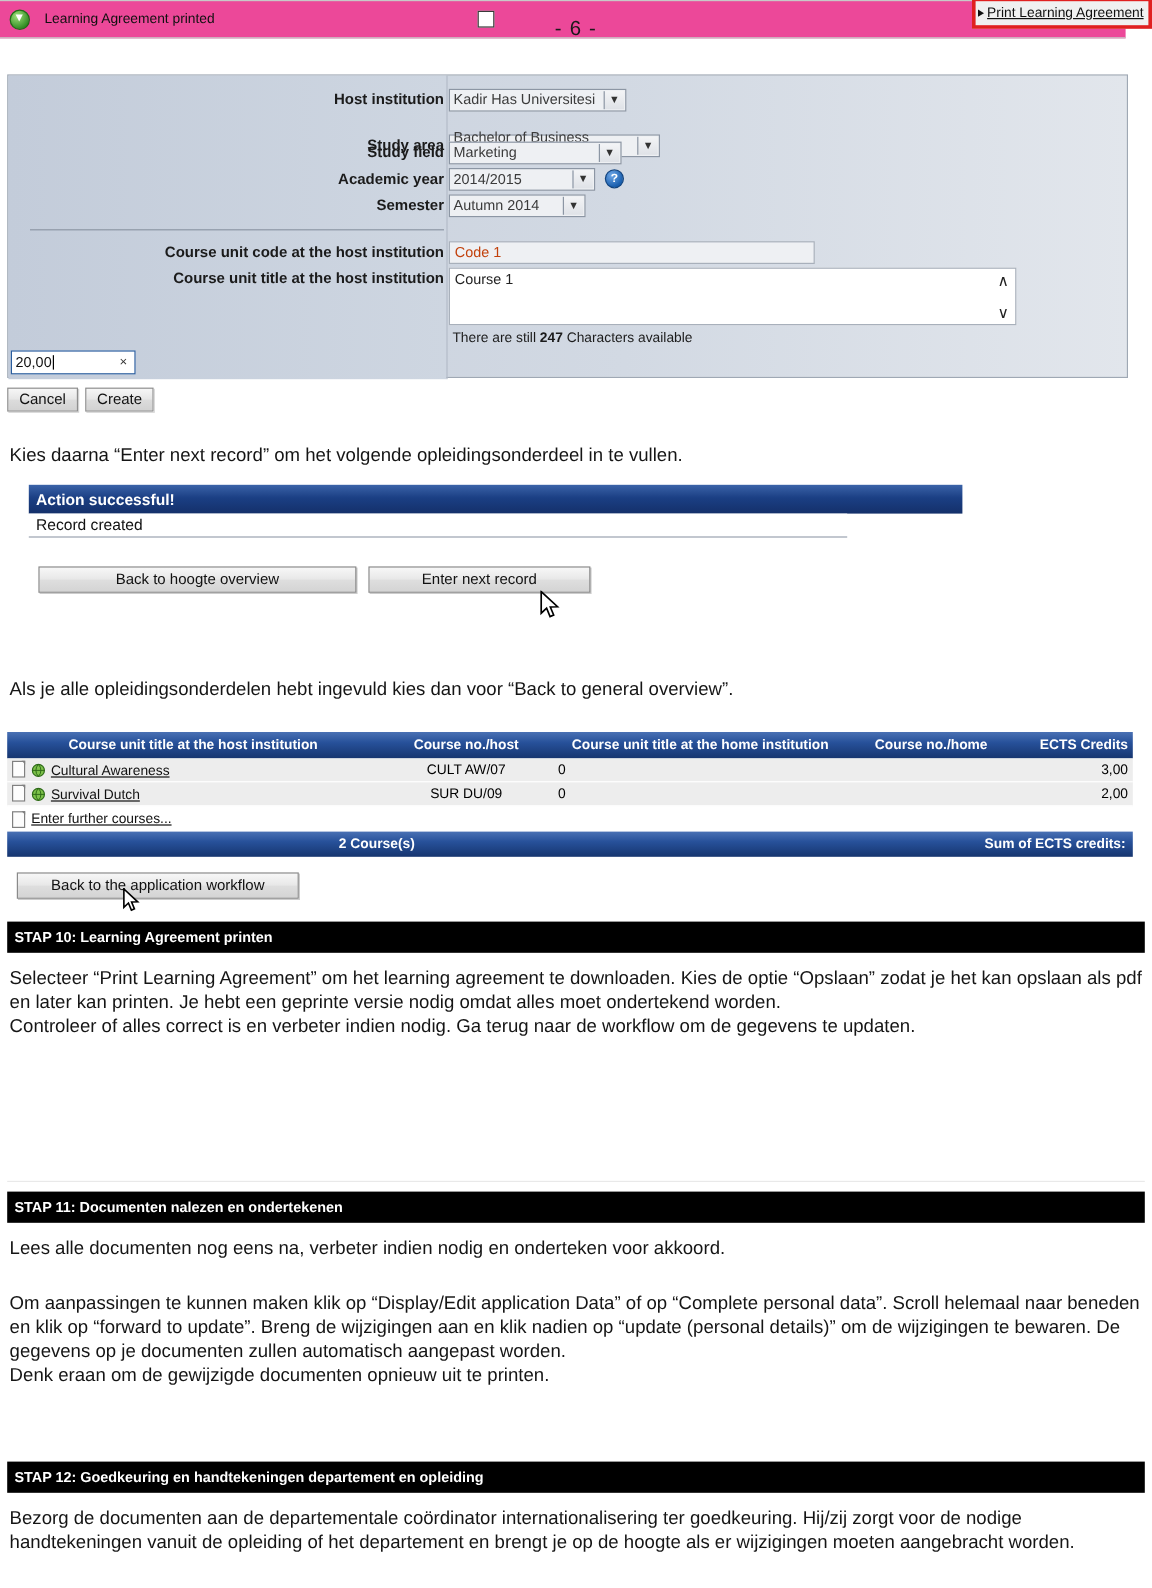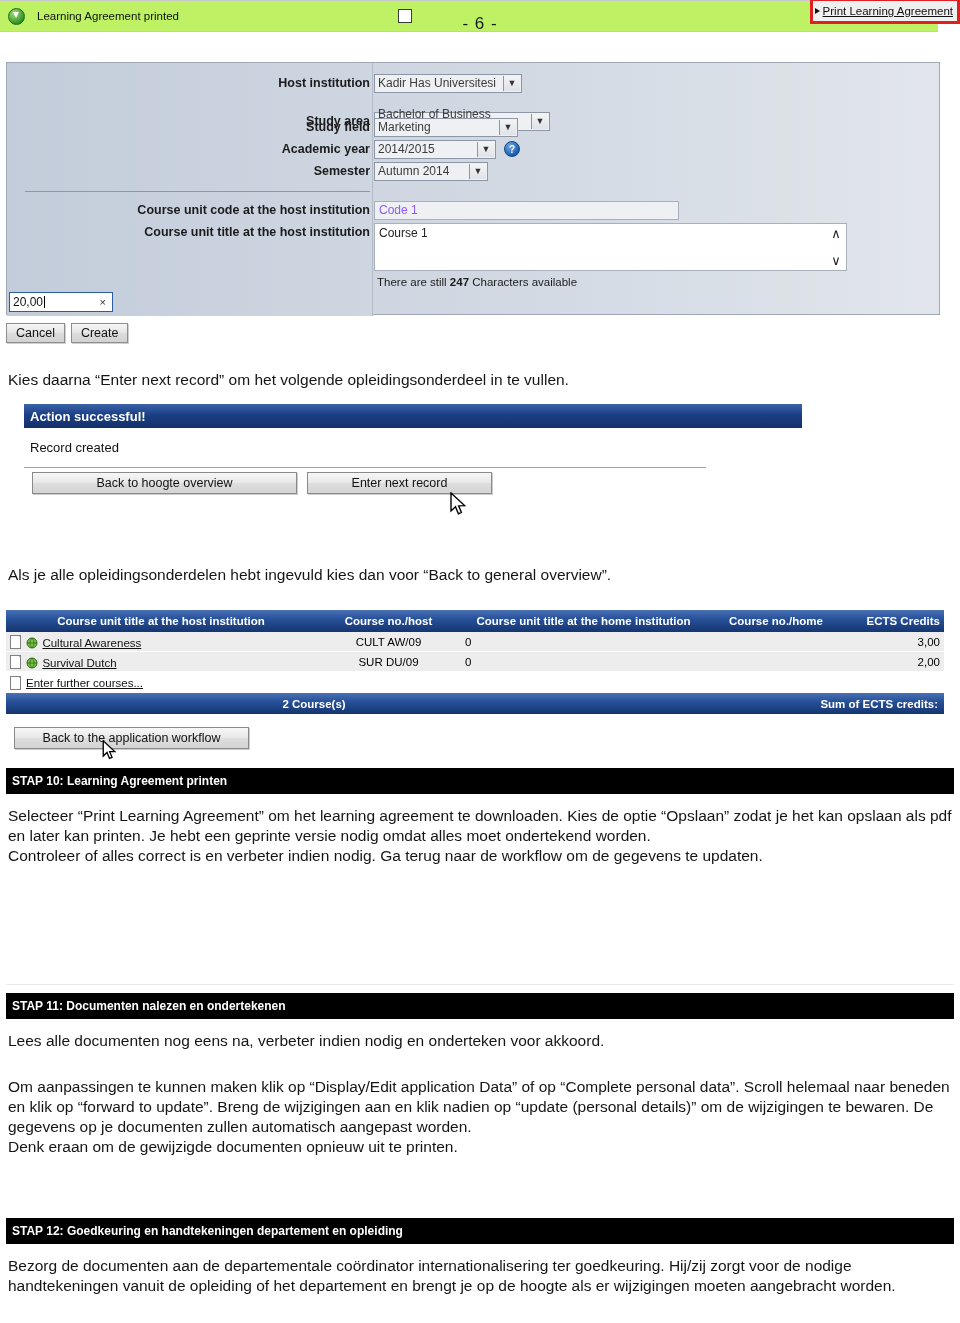--- a/index.html
+++ b/index.html
@@ -96,21 +96,21 @@
     justify-content: center;
     font-size: 9px;
     color: #333;
   }
   .ftext {
     box-sizing: border-box;
     height: 19px;
     background: #eef0f3;
     border: 1px solid #a8b0bb;
     font-size: 12px;
-    color: #8b5cf6;
+    color: #c2410c;
     display: flex;
     align-items: center;
     padding-left: 4px;
   }
   .fbigtext {
     box-sizing: border-box;
     background: #ffffff;
     border: 1px solid #a8b0bb;
     font-size: 12px;
     color: #222;
@@ -211,21 +211,21 @@
     background: linear-gradient(to bottom, #3b63a8 0%, #1b3f84 45%, #14306a 100%);
     color: #fff;
     font-weight: bold;
     font-size: 13px;
     display: flex;
     align-items: center;
     padding-left: 6px;
   }
   #action-shot .arec {
     box-sizing: border-box;
-    height: 40px;
+    height: 20px;
     width: 682px;
     background: #ffffff;
     border-bottom: 1px solid #9aa3b0;
     font-size: 13px;
     display: flex;
     align-items: center;
     padding-left: 6px;
     color: #111;
   }
   #action-shot .abtns {
@@ -322,21 +322,21 @@
     background: #ffffff;
   }
   .backbtn-wrap { position: absolute; left: 8px; top: 117px; }
 
   
   #print-shot {
     left: 6px;
     top: 944px;
     width: 938px;
     height: 30px;
-    background: #bef264;
+    background: #ec4899;
     border-top: 1px solid #c8c8c8;
     border-bottom: 1px solid #c8c8c8;
     display: flex;
     align-items: center;
     font-size: 11.5px;
   }
   .green-dl {
     width: 15px; height: 15px;
     border-radius: 50%;
     background: radial-gradient(circle at 35% 30%, #9fe07a, #2e8b21 75%);
@@ -523,21 +523,21 @@
     <div class="c1">
       <span class="doc-icon"></span>
       <span class="globe-icon">
         <svg width="12" height="12" viewBox="0 0 12 12">
           <circle cx="6" cy="6" r="5" fill="#7dc24a" stroke="#2e6b18" stroke-width="1"></circle>
           <path d="M1 6 h10 M6 1 a7 7 0 0 1 0 10 a7 7 0 0 1 0 -10" fill="none" stroke="#2e6b18" stroke-width="0.8"></path>
         </svg>
       </span>
       <span class="linktxt">Cultural Awareness</span>
     </div>
-    <div class="c2" style="text-align:center;">CULT AW/09</div>
+    <div class="c2" style="text-align:center;">CULT AW/07</div>
     <div class="c3">0</div>
     <div class="c4"></div>
     <div class="c5">3,00</div>
   </div>
 
   <div class="trow">
     <div class="c1">
       <span class="doc-icon"></span>
       <span class="globe-icon">
         <svg width="12" height="12" viewBox="0 0 12 12">

